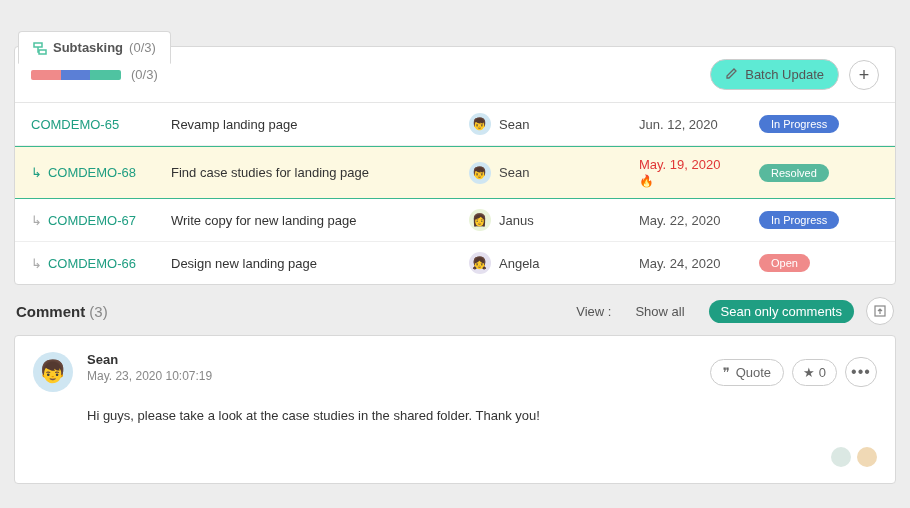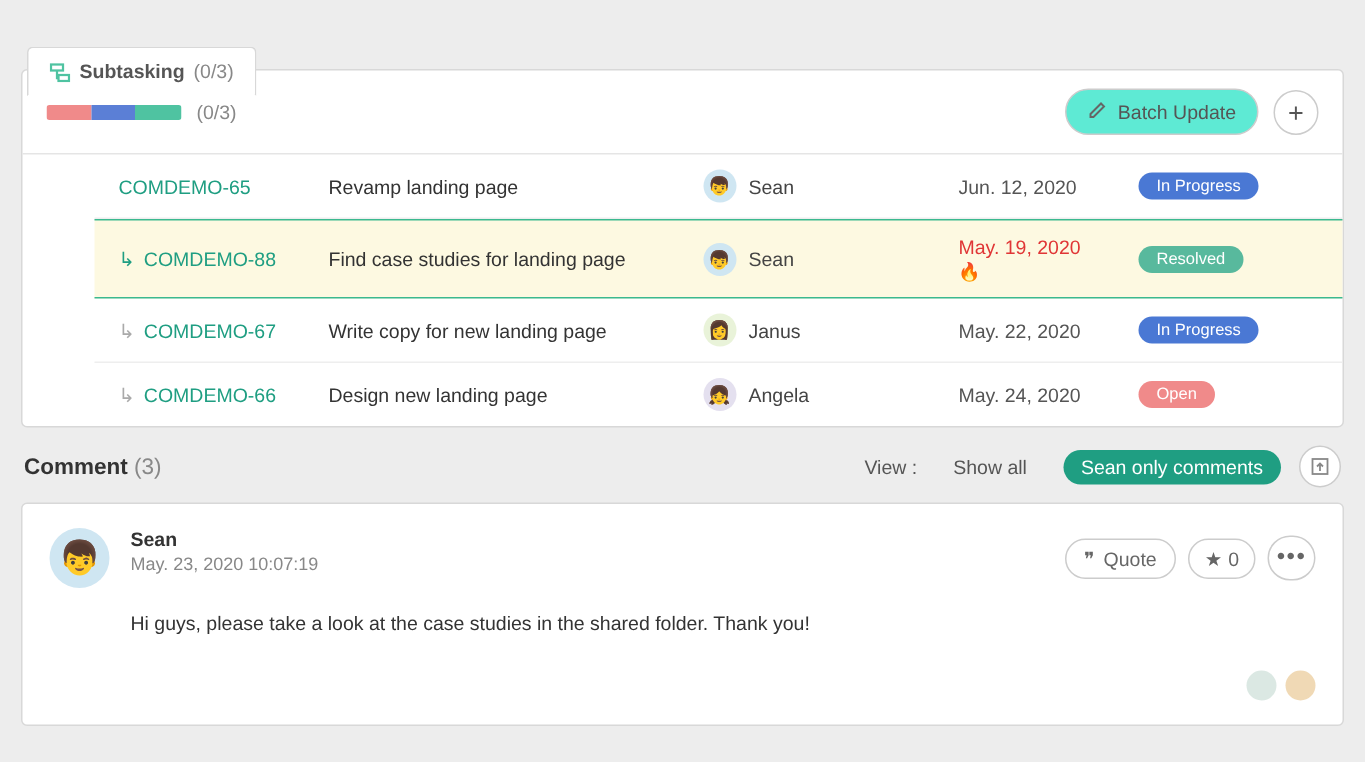--- a/index.html
+++ b/index.html
@@ -74,21 +74,20 @@
   }
   .thead > div { display:flex; align-items:center; }
   .thead .center { justify-content:center; }
   .tbody { }
   .row {
     display:grid;
     grid-template-columns: 140px 1fr 170px 120px 120px;
     padding: 10px 16px;
     align-items:center;
     border-bottom:1px solid #eee;
-    margin-left:48px;
   }
   .row.highlight {
     background:#fdf9e1;
     border-top:1px solid #3bb98f;
     border-bottom:1px solid #3bb98f;
   }
   .row:last-child { border-bottom:none; }
   .key-cell { display:flex; align-items:center; gap:6px; }
   .key-link { color:#1f9e82; cursor:pointer; }
   .child-arrow { color:#1f9e82; font-size:13px; }
@@ -215,21 +214,21 @@
           <div>
             <div class="due">Jun. 12, 2020</div>
           </div>
           <div class="status-cell">
             <span class="badge" style="background: rgb(74, 120, 212);">In Progress</span>
           </div>
         </div>
         <div class="row highlight">
           <div class="key-cell">
             <span class="child-arrow">↳</span>
-            <span class="key-link">COMDEMO-88</span>
+            <span class="key-link">COMDEMO-68</span>
           </div>
           <div class="subject">Find case studies for landing page</div>
           <div class="assignee">
             <span class="avatar" style="background: rgb(207, 230, 242);">👦</span>
             <span>Sean</span>
           </div>
           <div>
             <div class="due overdue">May. 19, 2020</div>
             <div class="fire">🔥</div>
           </div>

